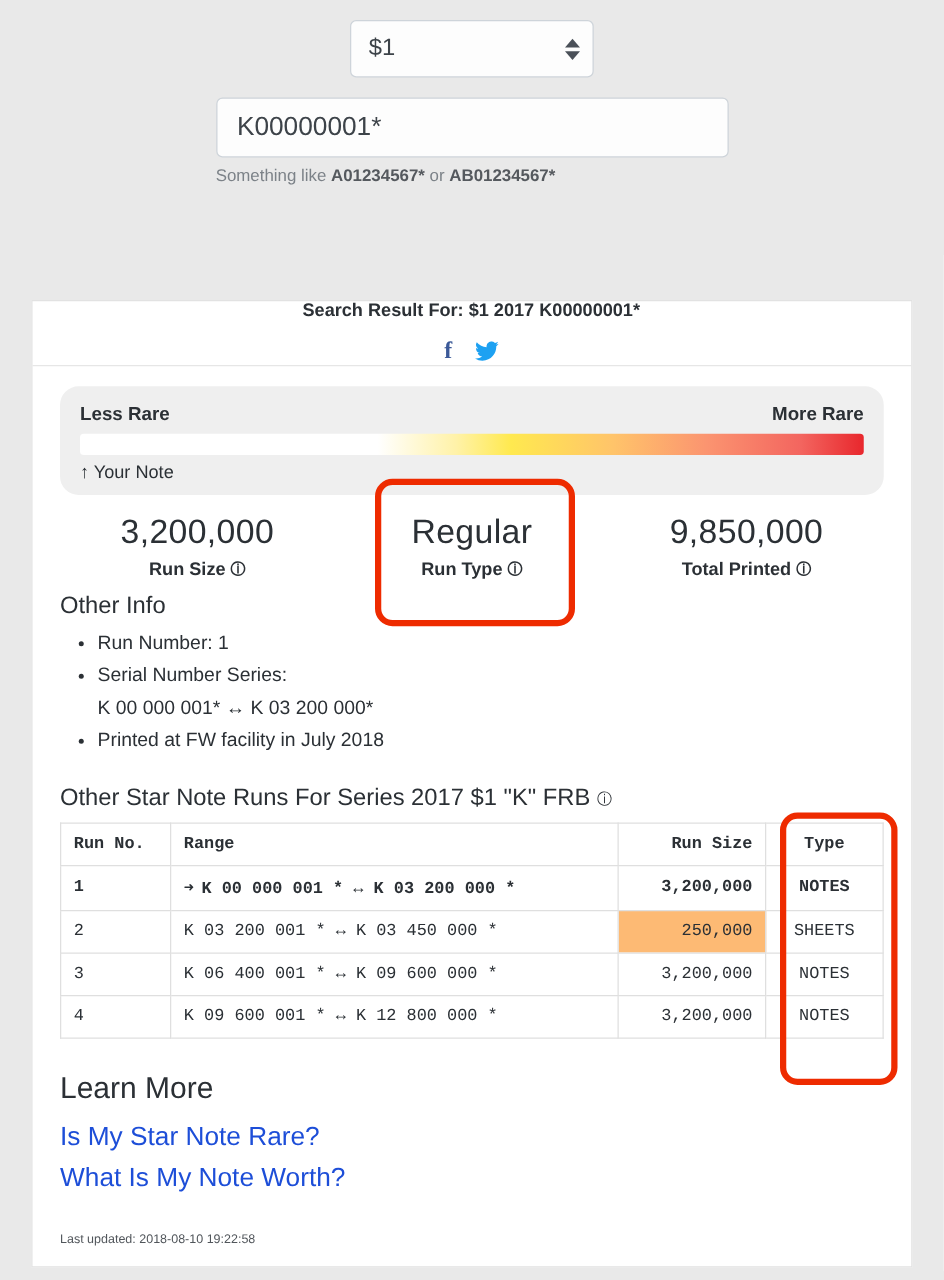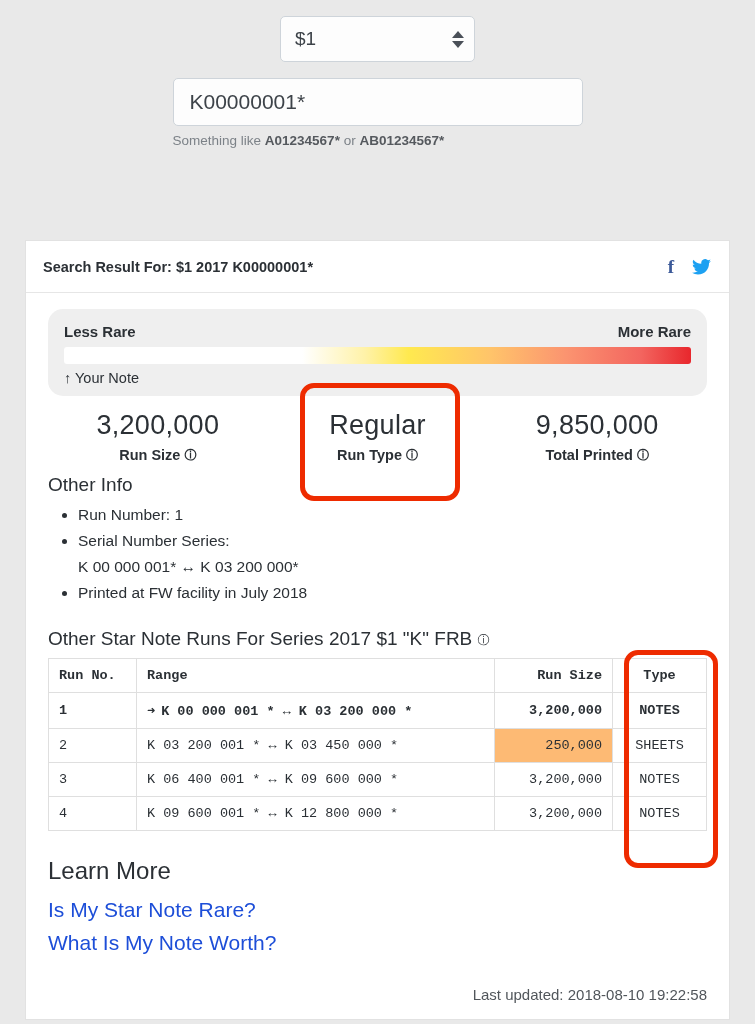--- a/index.html
+++ b/index.html
@@ -105,20 +105,21 @@
     width: 705px;
     background: #fff;
     border: 1px solid #e2e2e2;
   }
   .card-head {
     height: 52px;
     border-bottom: 1px solid #e6e6e6;
     display: flex;
     align-items: center;
     padding: 0 18px 0 17px;
+    flex-direction: column;
   }
   .card-head .title {
     font-size: 14.5px;
     font-weight: bold;
     color: #2b3035;
     flex: 1;
   }
   .social { display: flex; gap: 18px; align-items: center; }
   .fb-icon { font-size: 19px; font-weight: bold; color: #3b5998; font-family: "Liberation Serif", serif; }
   .tw-icon { font-size: 17px; color: #1da1f2; }
@@ -224,22 +225,22 @@
     margin: 26px 0 8px 0;
   }
   .learn-link {
     display: block;
     font-size: 21px;
     color: #1d4ed8;
     text-decoration: none;
     line-height: 1.6;
   }
   .updated {
-    text-align: right;
-    font-size: 15px;
+    text-align: left;
+    font-size: 10px;
     color: #51565b;
     padding: 26px 0 16px 0;
   }
 
   
   .annot {
     position: absolute;
     border: 5px solid #ee2b00;
     border-radius: 14px;
     pointer-events: none;

